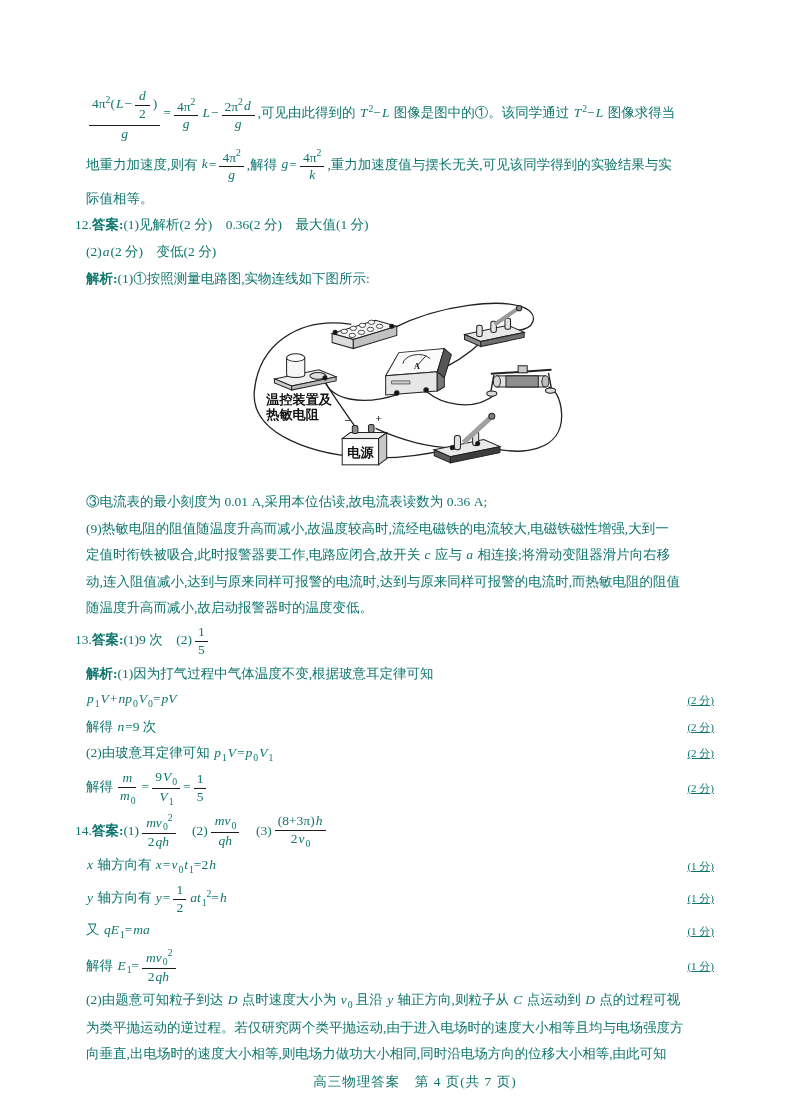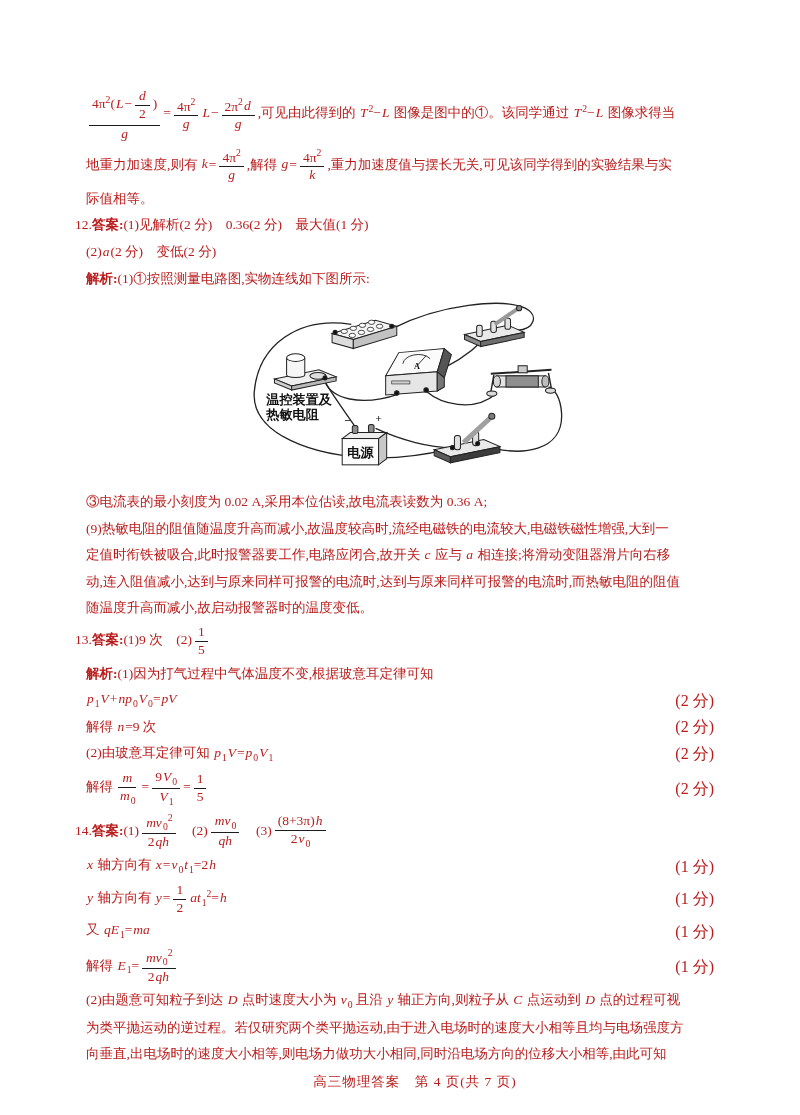--- a/index.html
+++ b/index.html
@@ -1,28 +1,28 @@
 <!DOCTYPE html>
 <html><head>
 <meta charset="utf-8">
 <style>
   html,body{margin:0;padding:0;background:#888;}
   .page{
     position:relative;width:800px;height:1115px;margin:0 auto;background:#ffffff;
-    font-family:"Liberation Serif","DejaVu Serif",serif;color:#b91c1c;overflow:hidden;
+    font-family:"Liberation Serif","DejaVu Serif",serif;color:#0f766e;overflow:hidden;
   }
   .content{position:absolute;left:62px;top:84px;width:652px;}
   .line{
     display:flex;align-items:center;min-height:26.6px;
     font-size:13.5px;line-height:1.25;white-space:nowrap;
   }
   .line .line-text{display:inline-block;}
   .ind{margin-left:24px;}
   .item{margin-left:13px;}
-  .score{margin-left:auto;padding-left:12px;font-size:16px;}
+  .score{margin-left:auto;padding-left:12px;font-size:11px;text-decoration:underline;}
   b{font-weight:700;}
   i{font-style:italic;padding:0 1px;}
   sup,sub{font-size:0.72em;}
   .frac{
     display:inline-flex;flex-direction:column;align-items:center;justify-content:center;
     vertical-align:middle;margin:2px 3px;line-height:1.25;text-align:center;
   }
   .frac>.num{display:block;padding:0 3px;border-bottom:1px solid #1c1c1c;}
   .frac>.den{display:block;padding:0 3px;}
   .figure-wrap{margin:4px 0 5px 176px;width:356px;}
@@ -179,21 +179,21 @@
           <line x1="223" y1="145" x2="249" y2="121" stroke="#a0a0a0" stroke-width="5"></line>
           <circle cx="251" cy="119" r="3" fill="#7d7d7d"></circle>
           <circle cx="212" cy="150" r="2" fill="#111"></circle>
             <circle cx="237" cy="146" r="2" fill="#111"></circle>
         </g>
       </svg>
     </div>
 
     <div>
         <div class="line ind">
-          <span class="line-text">③电流表的最小刻度为 0.02 A,采用本位估读,故电流表读数为 0.36 A;</span>
+          <span class="line-text">③电流表的最小刻度为 0.01 A,采用本位估读,故电流表读数为 0.36 A;</span>
         </div>
         <div class="line ind">
           <span class="line-text">(9)热敏电阻的阻值随温度升高而减小,故温度较高时,流经电磁铁的电流较大,电磁铁磁性增强,大到一</span>
         </div>
         <div class="line ind">
           <span class="line-text">定值时衔铁被吸合,此时报警器要工作,电路应闭合,故开关 <i>c</i> 应与 <i>a</i> 相连接;将滑动变阻器滑片向右移</span>
         </div>
         <div class="line ind">
           <span class="line-text">动,连入阻值减小,达到与原来同样可报警的电流时,达到与原来同样可报警的电流时,而热敏电阻的阻值</span>
         </div>

